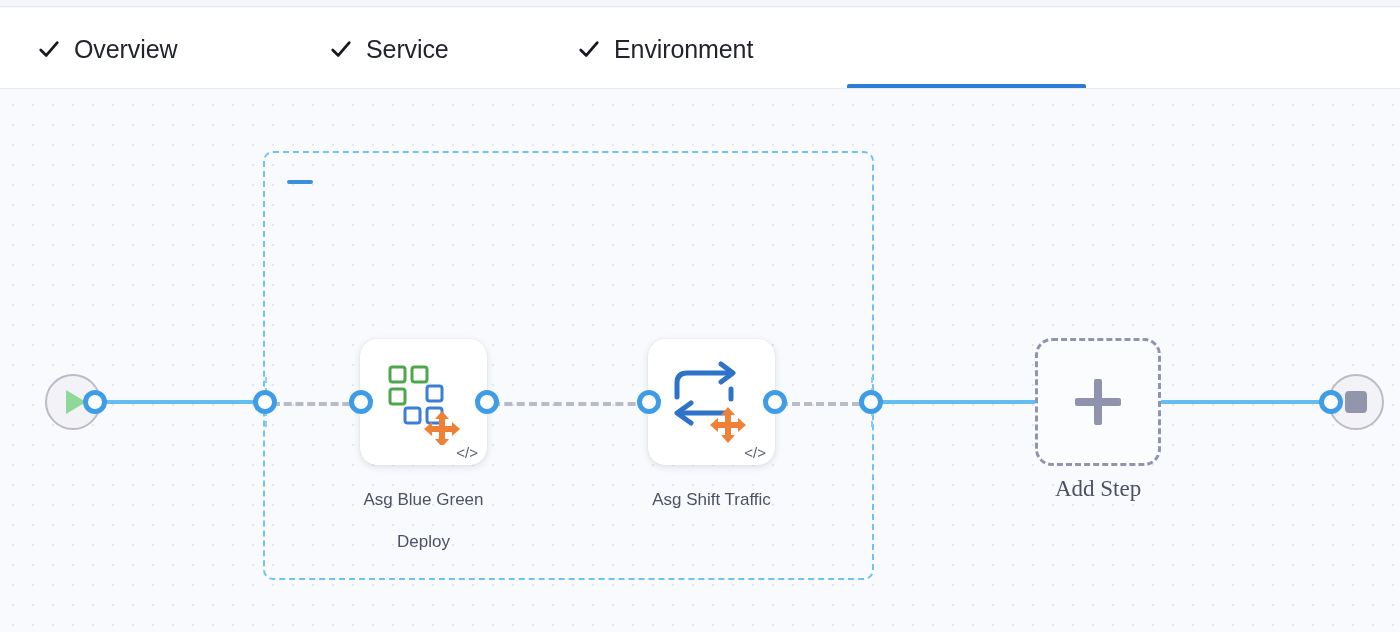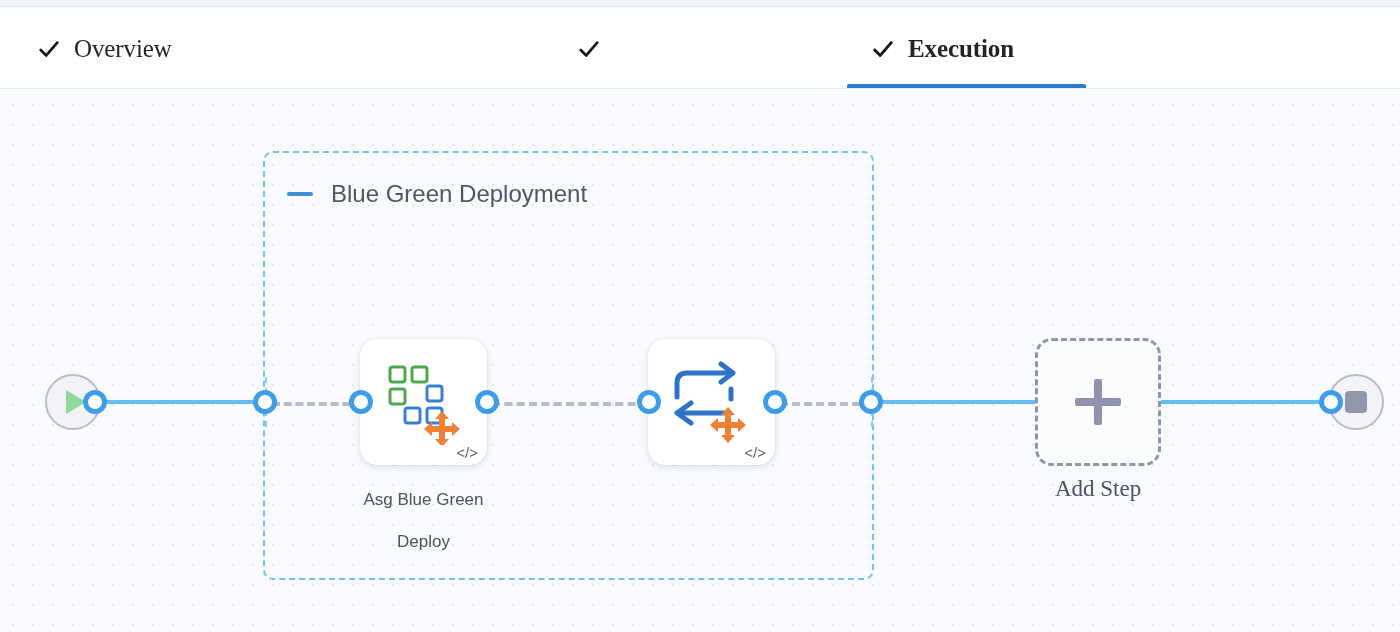--- a/index.html
+++ b/index.html
@@ -28,21 +28,20 @@
     border-bottom: 1px solid #e6e9f0;
   }
 
   
   .tabbar {
     position: absolute;
     left: 0; top: 8px;
     width: 1400px; height: 81px;
     background: #ffffff;
     border-bottom: 1px solid #e6e9f0;
-    font-family: Liberation Serif, serif;
   }
   .tab {
     position: absolute;
     top: 0;
     height: 81px;
     display: flex;
     align-items: center;
     gap: 14px;
     cursor: pointer;
     user-select: none;
@@ -262,48 +261,48 @@
 
     <div class="tab" style="left:38px;">
       <span class="check">
         <svg viewBox="0 0 24 24" fill="none" stroke="currentColor" stroke-width="3" stroke-linecap="round" stroke-linejoin="round">
             <polyline points="3,13 9,19 21,5"></polyline>
           </svg>
       </span>
       <span class="tab-label">Overview</span>
     </div>
 
+    <div class="tab" style="left:330px;">
+      <span class="check">
+        <svg viewBox="0 0 24 24" fill="none" stroke="currentColor" stroke-width="3" stroke-linecap="round" stroke-linejoin="round">
+            <polyline points="3,13 9,19 21,5"></polyline>
+          </svg>
+      </span>
+      <span class="tab-label">Service</span>
+    </div>
 
     <div class="tab" style="left:578px;">
       <span class="check">
         <svg viewBox="0 0 24 24" fill="none" stroke="currentColor" stroke-width="3" stroke-linecap="round" stroke-linejoin="round">
             <polyline points="3,13 9,19 21,5"></polyline>
           </svg>
       </span>
-    </div>
-
-    <div class="tab active" style="left:872px;">
-      <span class="check">
-        <svg viewBox="0 0 24 24" fill="none" stroke="currentColor" stroke-width="3.2" stroke-linecap="round" stroke-linejoin="round">
-            <polyline points="3,13 9,19 21,5"></polyline>
-          </svg>
-      </span>
-      <span class="tab-label">Execution</span>
-    </div>
+      <span class="tab-label">Environment</span>
+    </div>
+
 
 
     <div class="tab-underline" style="left:847px; width:239px;"></div>
   </div>
 
   <div class="canvas">
 
     <div class="stage-group">
       <div class="stage-header">
         <span class="collapse-dash"></span>
-        <span class="stage-title">Blue Green Deployment</span>
       </div>
     </div>
 
     <div class="line-solid" style="left:96px;  width:172px;"></div>
 
     <div class="line-dashed" style="left:272px; width:90px;"></div>
 
     <div class="line-dashed" style="left:492px; width:156px;"></div>
 
     <div class="line-dashed" style="left:780px; width:92px;"></div>
@@ -374,20 +373,21 @@
 
           <g fill="#ef8136" transform="translate(45,48)">
             <path d="M14 0 L21 8 L17 8 L17 20 L11 20 L11 8 L7 8 Z"></path>
             <path d="M14 36 L7 28 L11 28 L11 16 L17 16 L17 28 L21 28 Z"></path>
             <path d="M-4 18 L4 11 L4 15 L16 15 L16 21 L4 21 L4 25 Z"></path>
             <path d="M32 18 L24 25 L24 21 L12 21 L12 15 L24 15 L24 11 Z"></path>
           </g>
         </svg>
       </div>
       <div class="code-glyph">&lt;/&gt;</div>
+      <div class="step-label">Asg Shift Traffic</div>
     </div>
 
     <div class="add-step">
       <span class="add-plus"></span>
     </div>
     <div class="add-step-label">Add Step</div>
 
   </div>
 </div>
 

